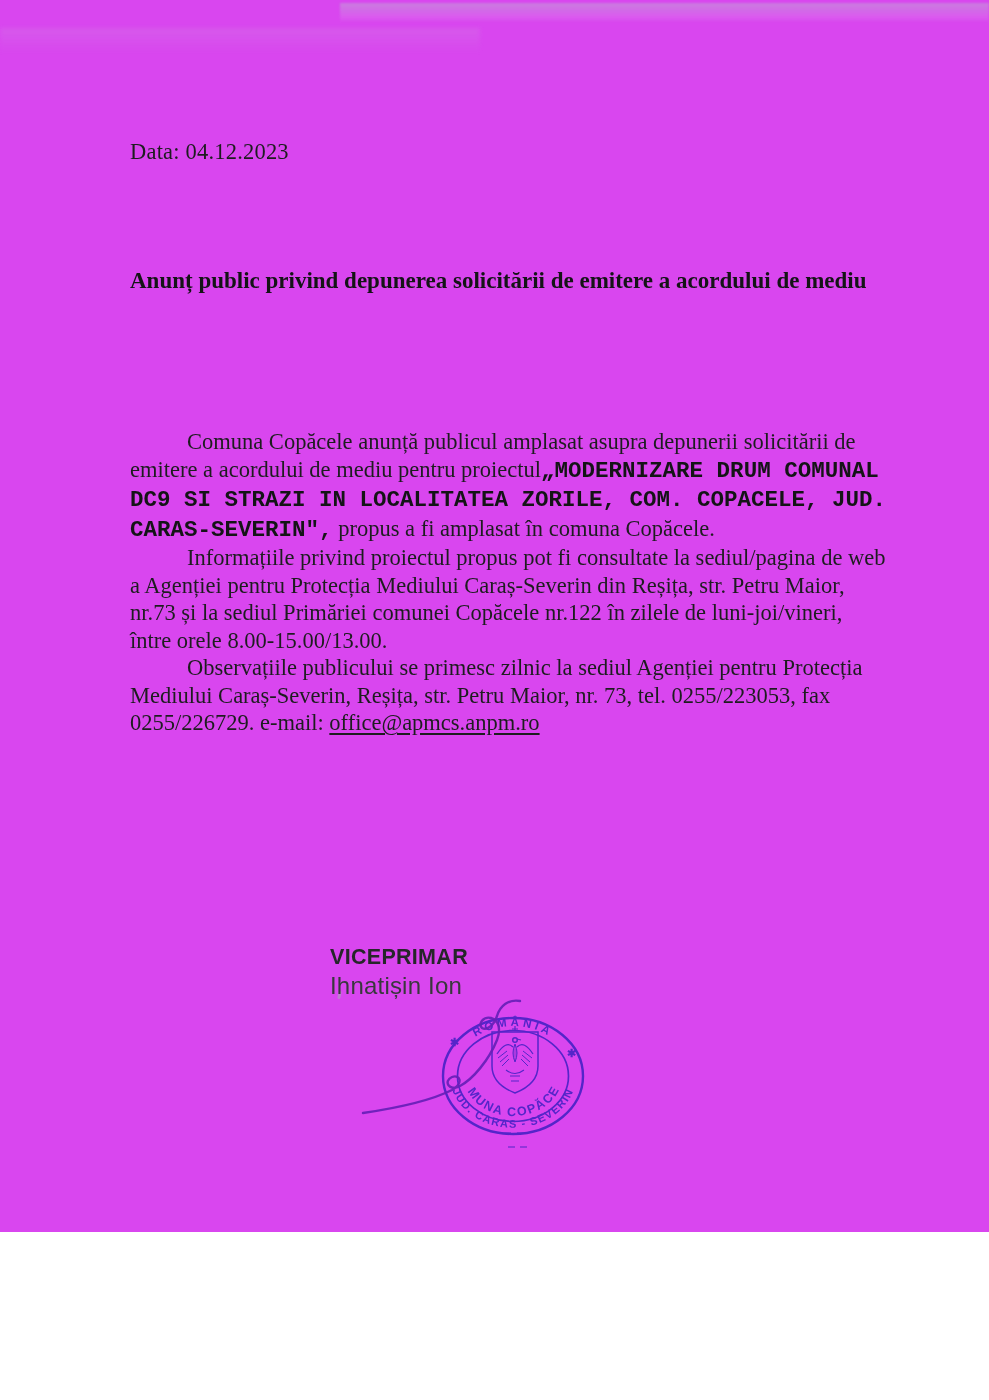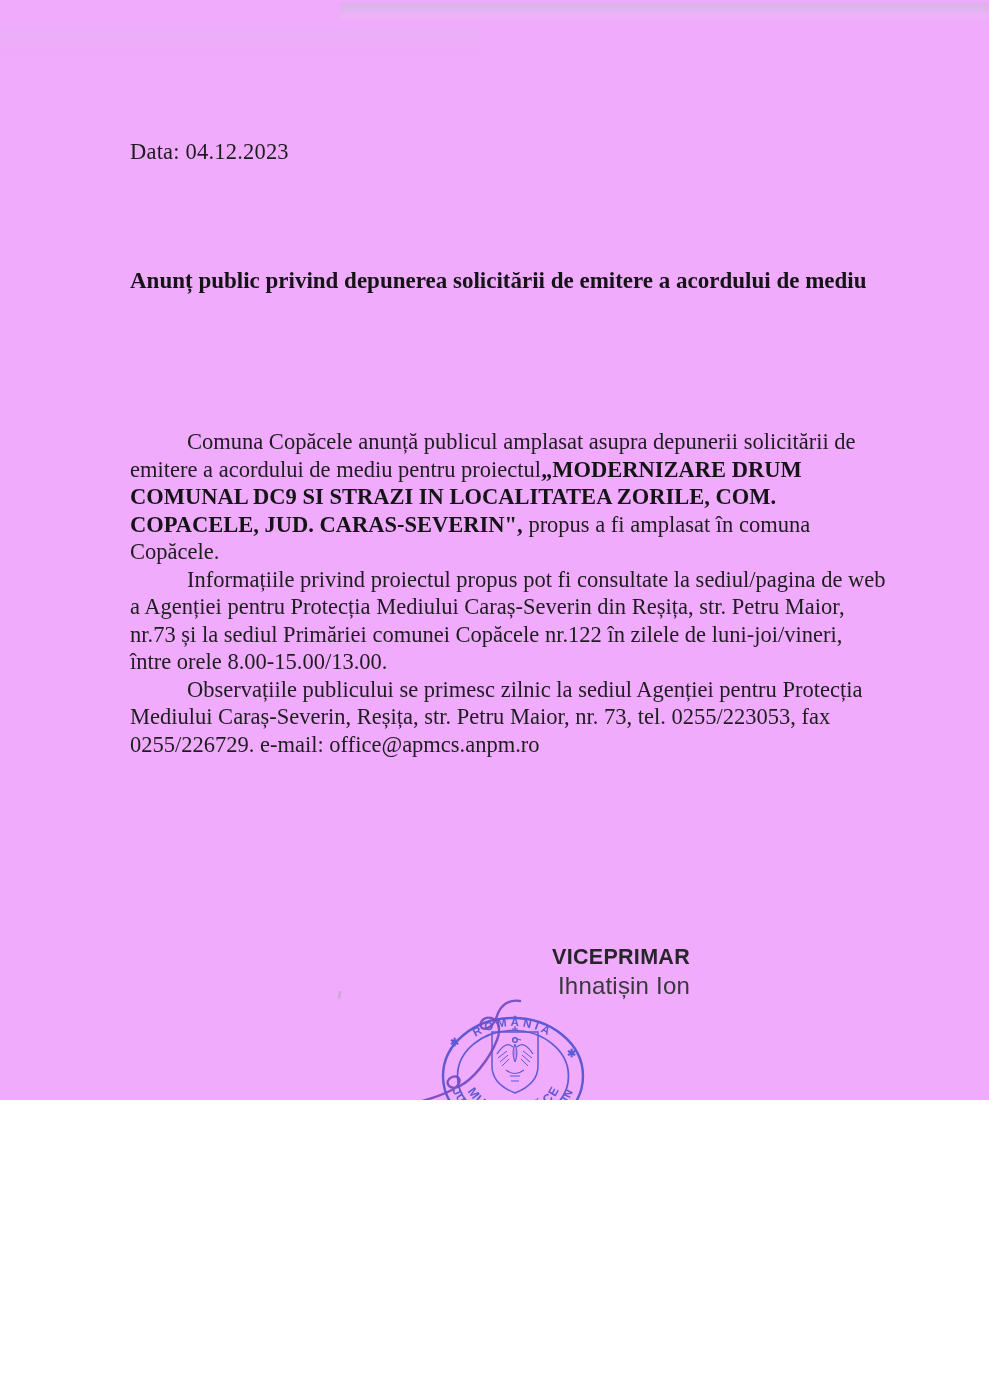--- a/index.html
+++ b/index.html
@@ -1,20 +1,20 @@
 <!DOCTYPE html>
 <html><head>
 <meta charset="utf-8">
 <style>
   * { margin:0; padding:0; box-sizing:border-box; }
   html,body { background:#ffffff; }
   .page {
     position:relative;
-    width:989px; height:1100px;
-    background:#f0abfc;
+    width:989px; height:1232px;
+    background:#d946ef;
     overflow:hidden;
     font-family:"Liberation Serif", serif;
     color:#1d1d1f;
   }
   
   .scan-band-top {
     position:absolute; left:340px; top:3px; width:649px; height:20px;
     background:linear-gradient(to bottom, rgba(185,192,205,0.45), rgba(230,234,242,0.12) 70%, rgba(255,255,255,0));
     filter:blur(1px);
   }
@@ -33,25 +33,25 @@
   }
   .doc-title {
     position:absolute; left:130px; top:268px; width:770px;
     font-size:23px; font-weight:bold; color:#141416;
   }
   .body-text {
     position:absolute; left:130px; top:428px; width:757px;
     font-size:22.5px; line-height:27.5px;
   }
   .body-text p { text-indent:57px; margin:0; }
-  .b { font-weight:bold; color:#141416; }
-  .email-link { color:#1d1d1f; text-underline-offset:3px; }
+  .b { font-weight:bold; color:#141416;font-family:Liberation Mono, monospace; }
+  .email-link { color:#1d1d1f; text-decoration:underline; text-underline-offset:3px; }
   .sign-block {
     position:absolute; left:330px; top:944px; width:360px;
-    text-align:right;
+    text-align:left;
     font-family:"Liberation Sans", sans-serif;
     line-height:27.5px;
   }
   .sign-bold { font-size:21.5px; font-weight:bold; color:#26262a; letter-spacing:.3px; }
   .sign-name { font-size:24px; color:#38383c; letter-spacing:.2px; }
   .ink-overlay {
     position:absolute; left:0; top:0; width:989px; height:1400px;
     pointer-events:none; mix-blend-mode:multiply;
   }
   .stamp-text { font-family:"Liberation Sans", sans-serif; font-weight:bold; }

